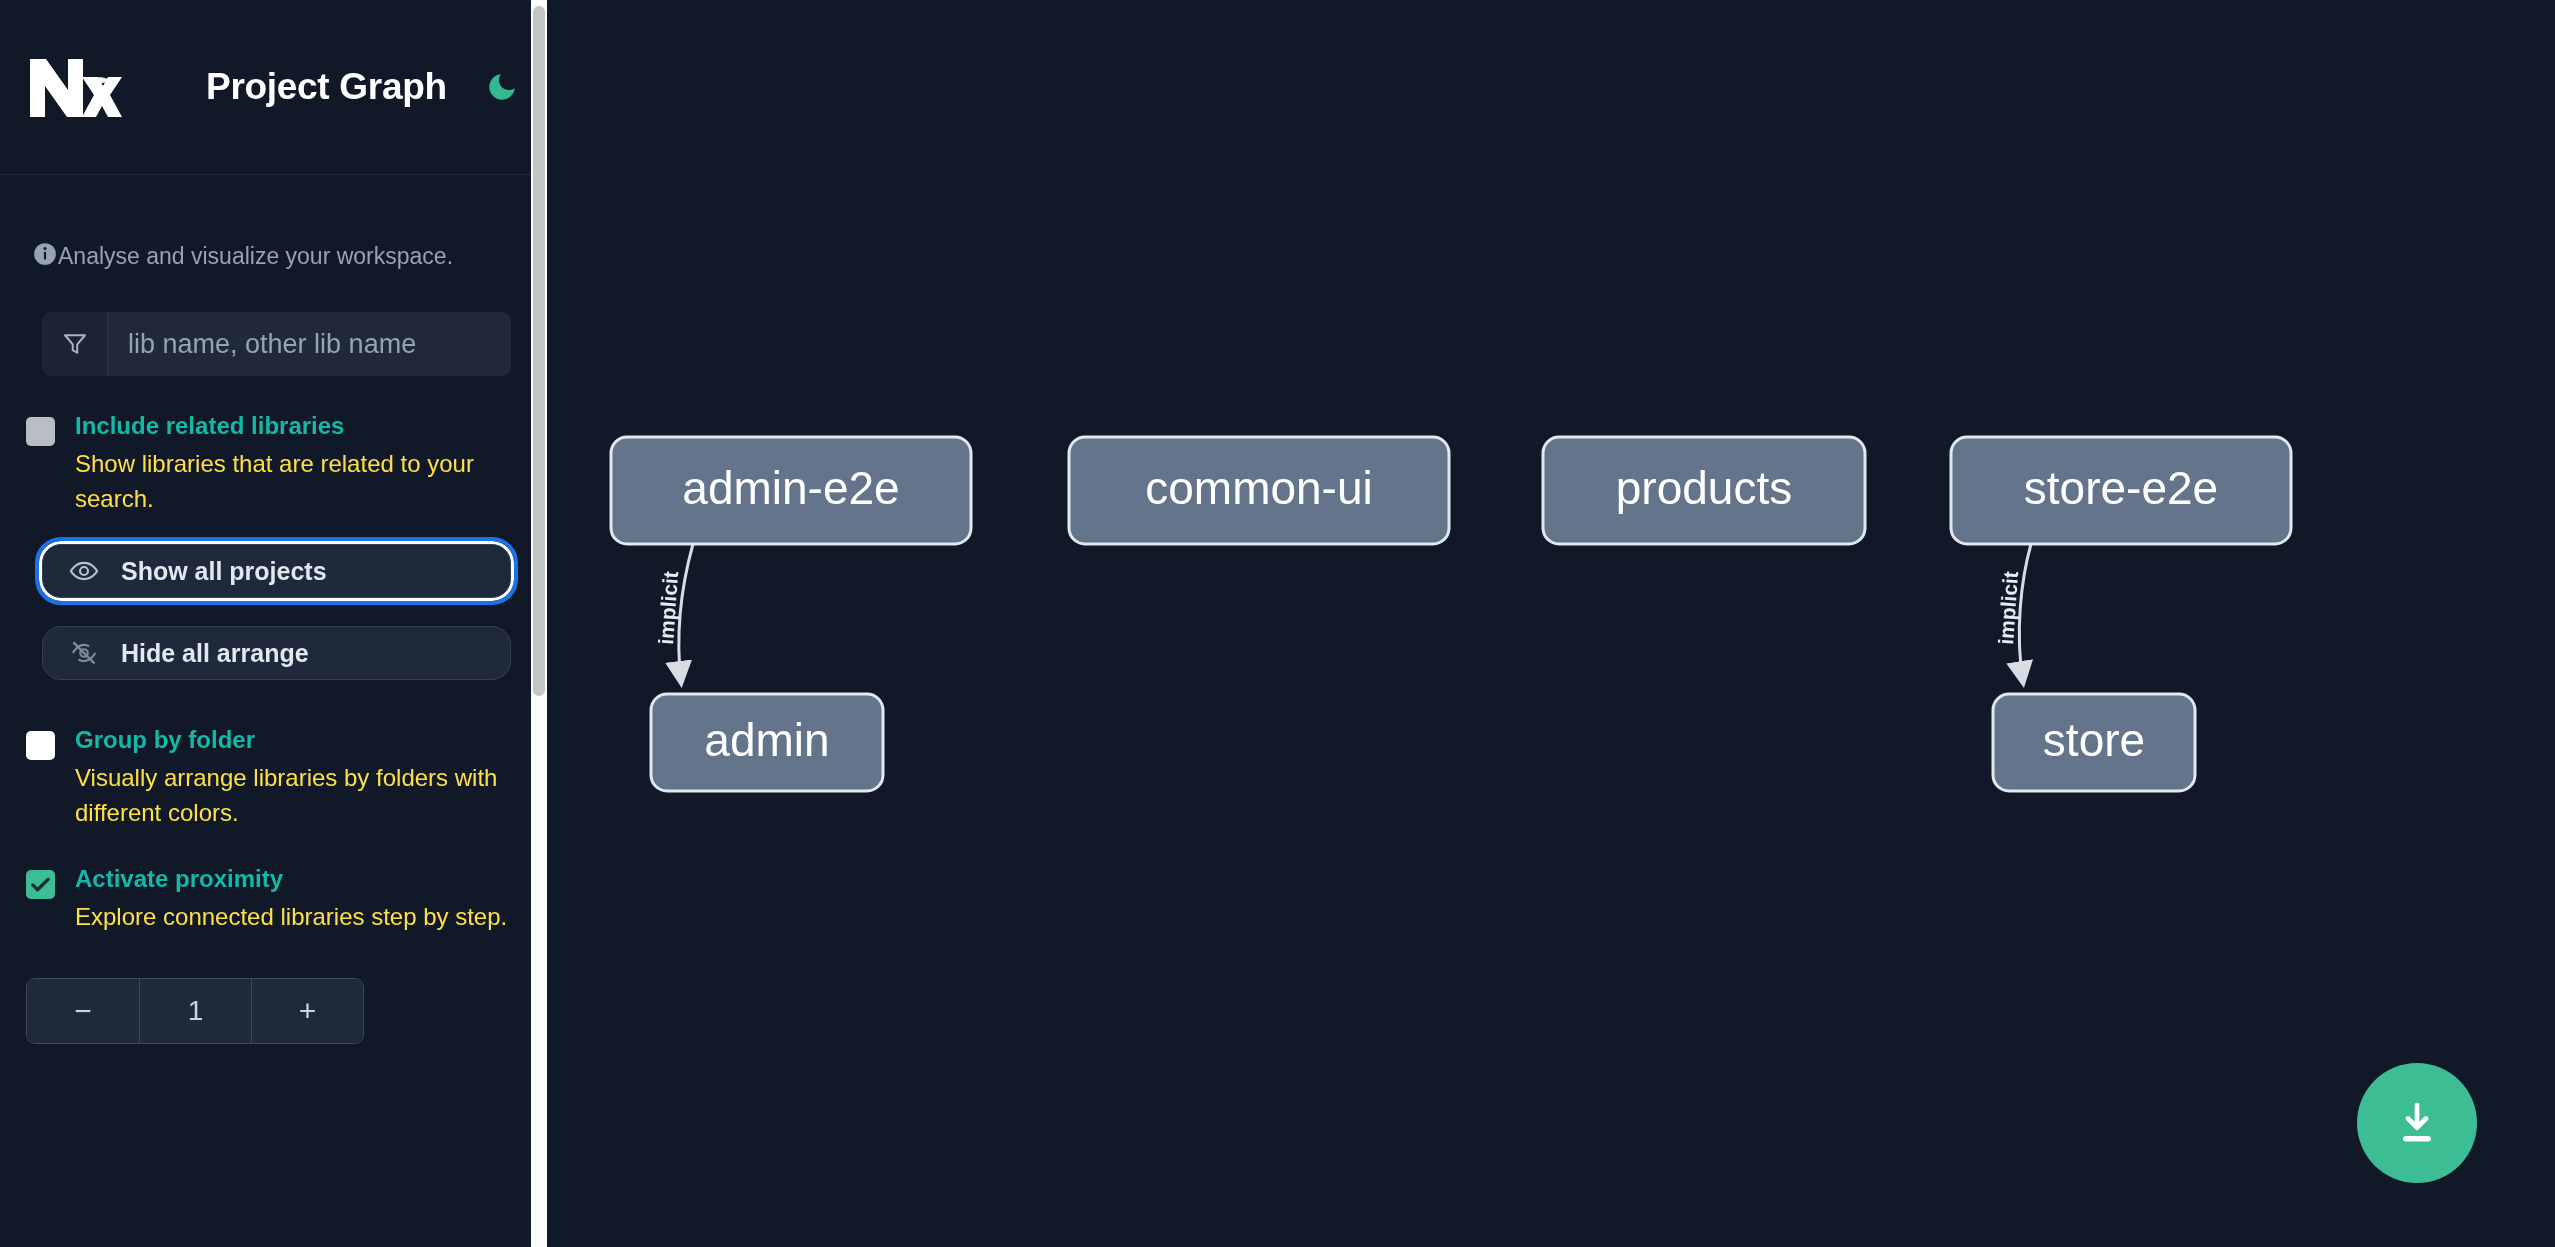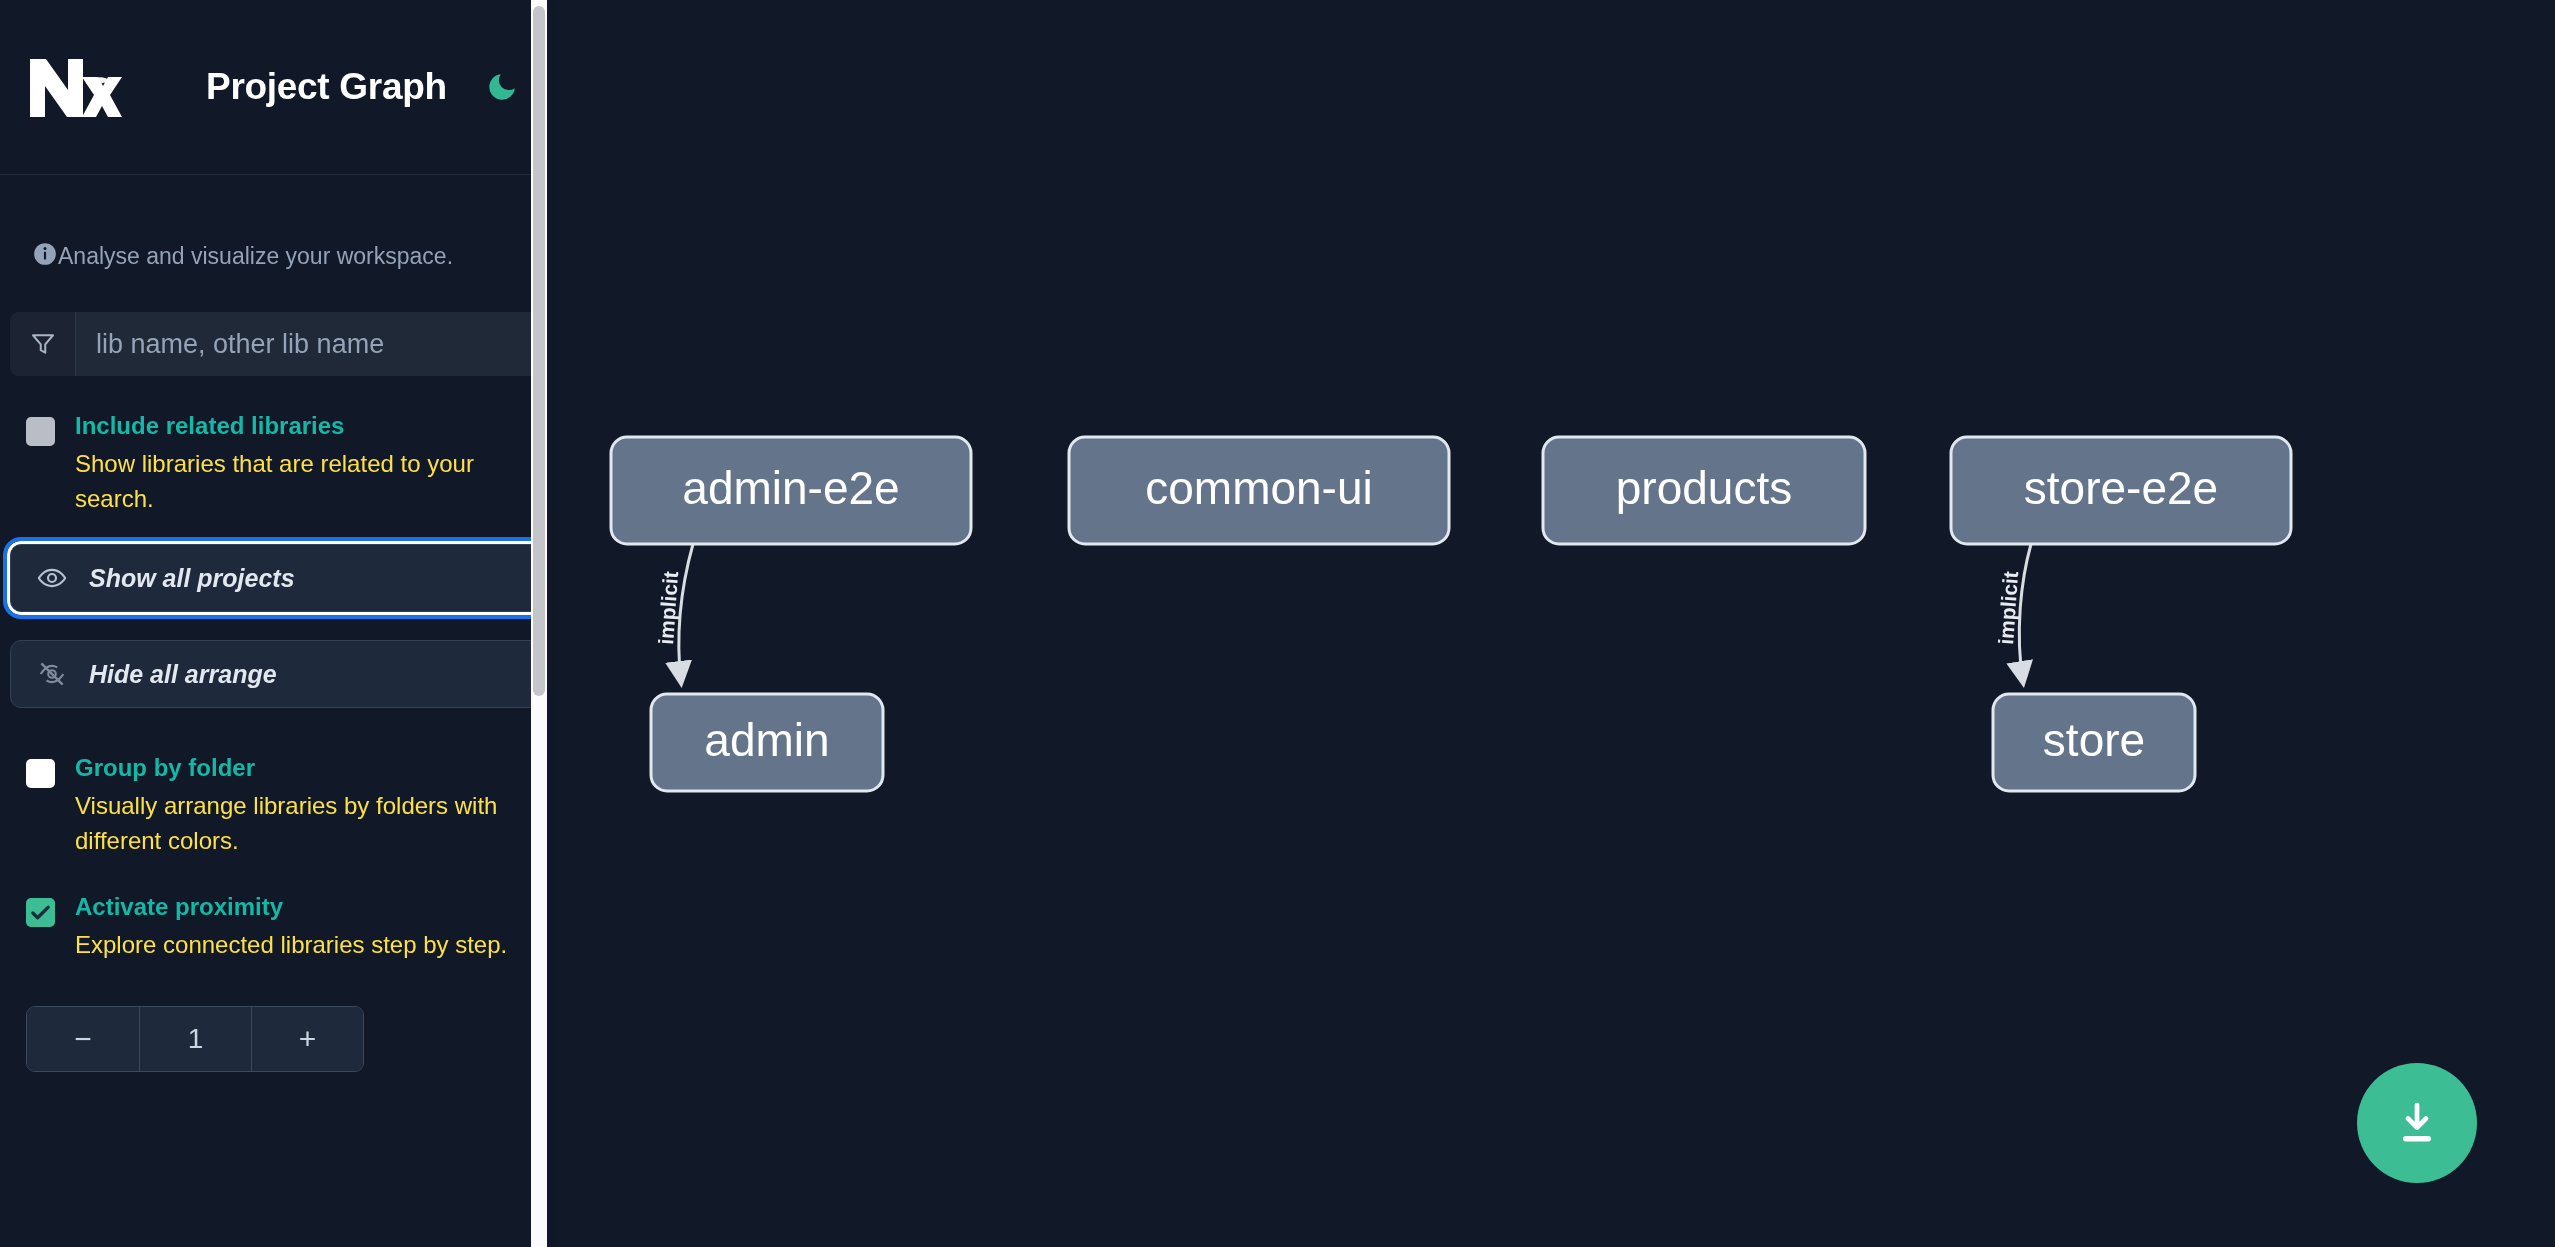--- a/index.html
+++ b/index.html
@@ -40,21 +40,21 @@
   }
 
   .tagline {
     display: flex; align-items: center; 
     padding: 52px 26px 0 32px;
     height: 110px;
   }
   .info-icon { flex: 0 0 26px; }
   .tagline-text { font-size: 23px; color: #94a3b8; }
 
-  .section { padding: 0 10px; }
+  .section { padding: 0 42px; }
 
   .search-row {
     display: flex; align-items: stretch;
     height: 64px; margin-top: 27px;
     background: #1f2937;
     border-radius: 9px;
     overflow: hidden;
   }
   .search-icon-box {
     width: 66px; display: flex; align-items: center; justify-content: center;
@@ -76,26 +76,25 @@
   .cbox.gray { background: #b9bec6; }
   .cbox.white { background: #ffffff; }
   .cbox.green { background: #3dbd93; }
   .cbox.green svg { position: absolute; left: 3px; top: 3px; }
   .check-text { flex: 1; }
   .check-title { font-size: 24px; font-weight: 700; color: #14b8a6; line-height: 1.2; }
   .check-desc { font-size: 24px; color: #fde047; line-height: 1.45; margin-top: 6px; max-width: 455px; }
 
   .btn {
     display: flex; align-items: center; gap: 22px;
-    height: 68px; border-radius: 11px;
+    height: 54px; border-radius: 19px;
     background: #1e293b; border: 1px solid #334155;
     padding-left: 26px; cursor: pointer;
     font-size: 25px; font-weight: 700; color: #e2e8f0;
     margin-top: 28px;
-    font-style: italic;
   }
   .btn.focused {
     outline: 4px solid #1b72e8;
     outline-offset: 3px;
     box-shadow: 0 0 0 3px #ffffff;
   }
   .btn.muted { color: #e2e8f0; }
   .btn-icon { display: flex; align-items: center; }
 
   .stepper {

